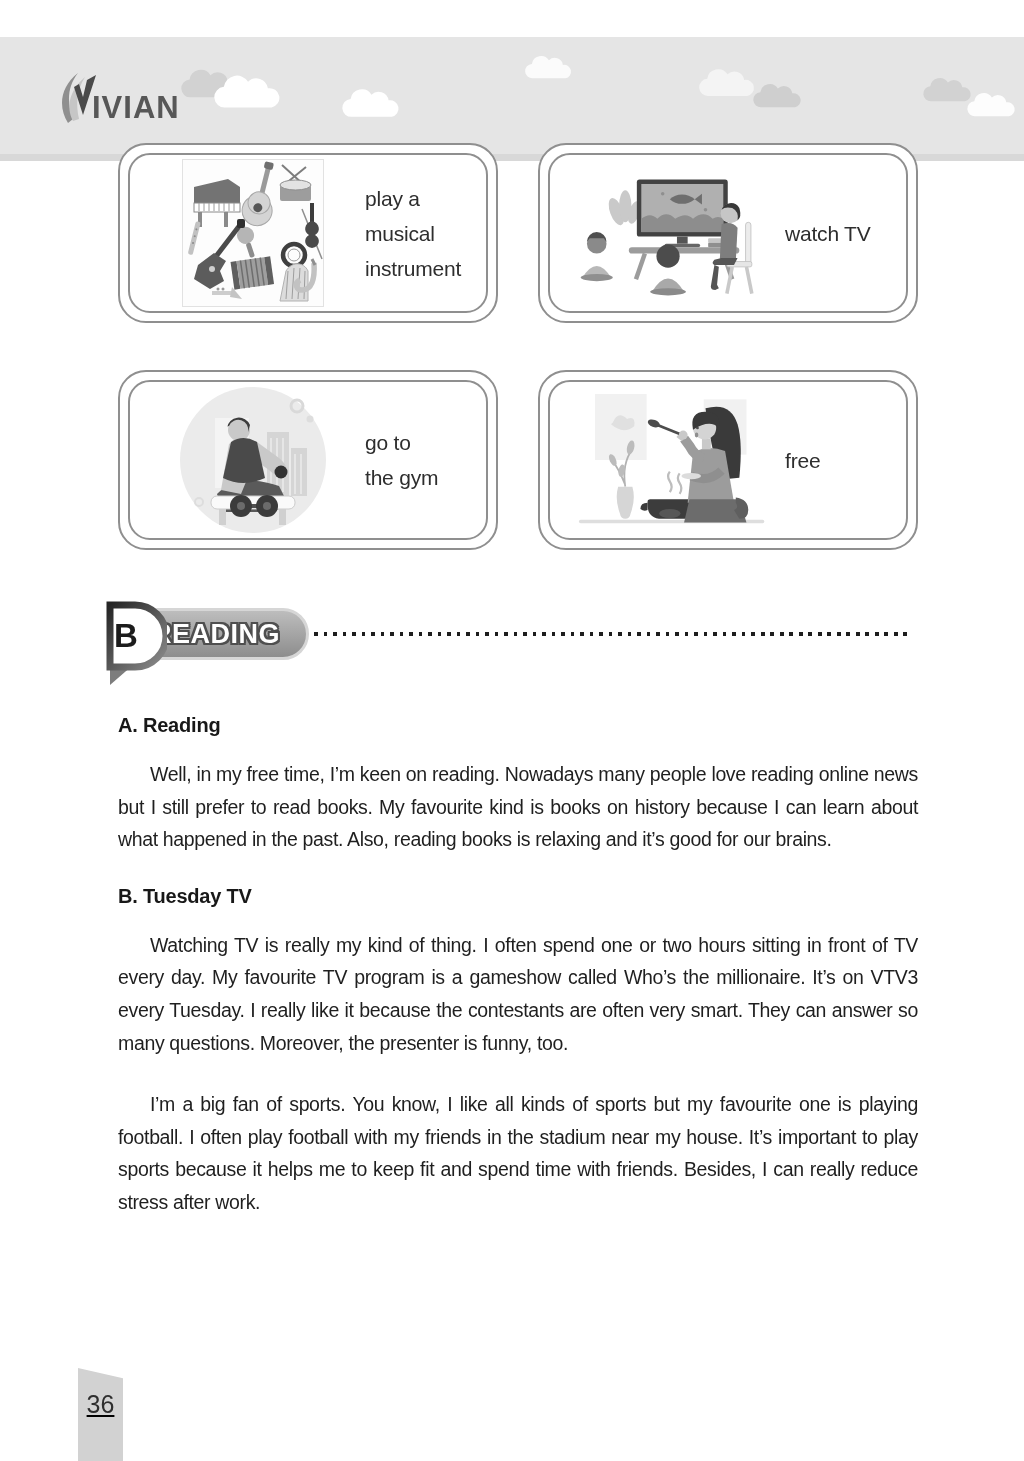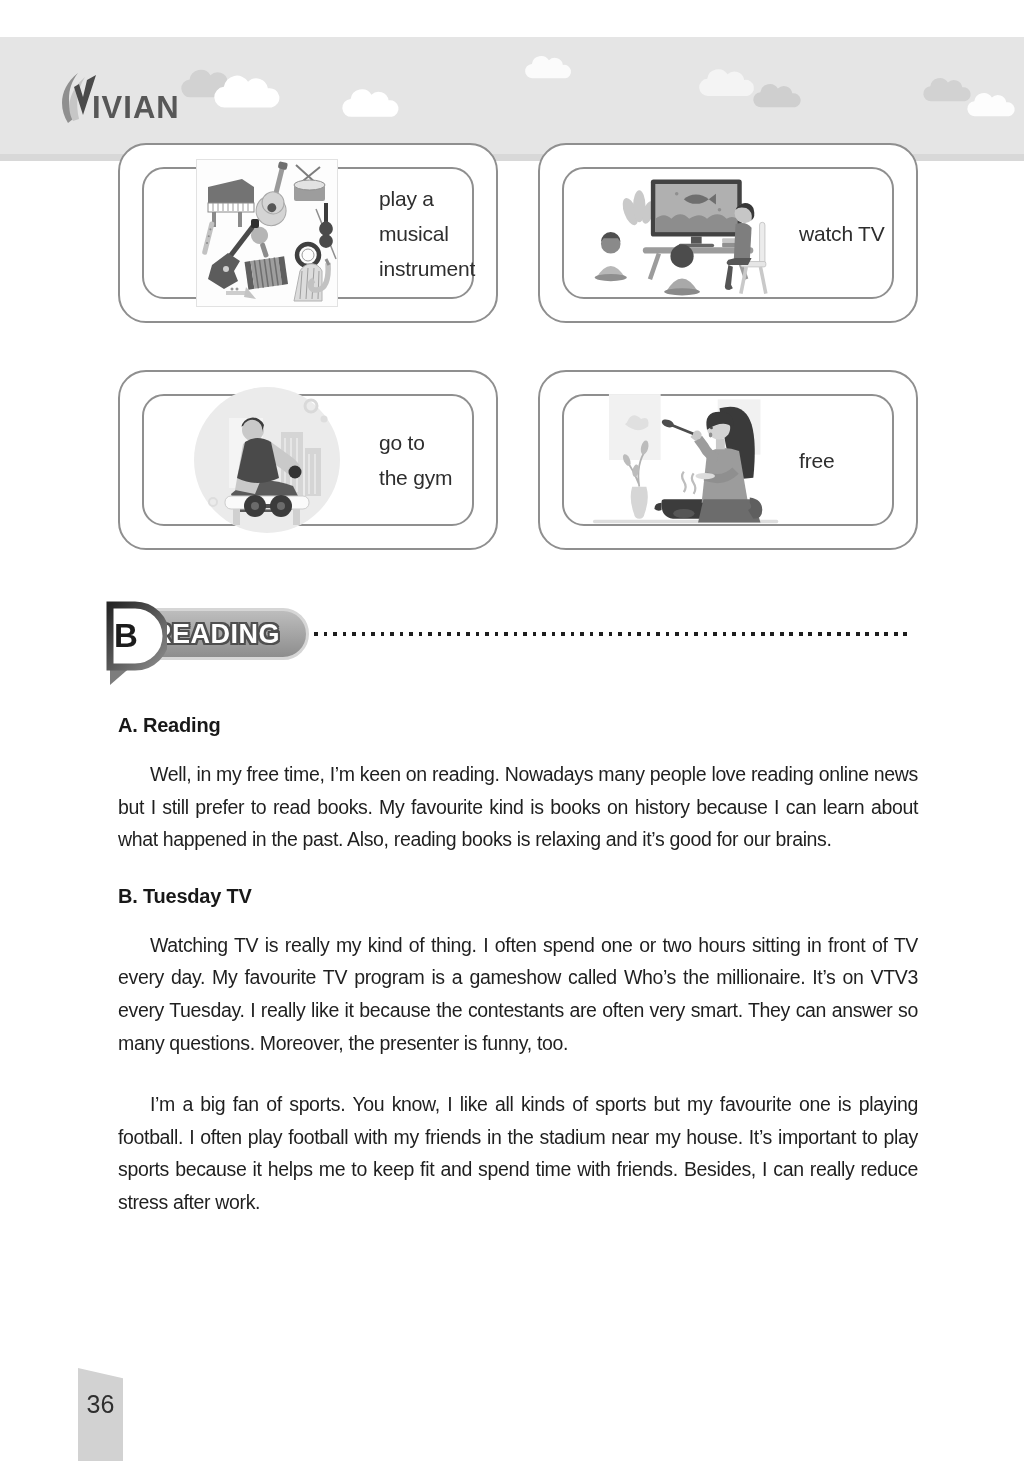--- a/index.html
+++ b/index.html
@@ -17,21 +17,21 @@
   .logo-text {
     font-size:31px; font-weight:bold; color:#575757; letter-spacing:1px;
     line-height:1; margin-left:-4px; margin-bottom:2px;
   }
 
   
   .cards {
     position:absolute; left:118px; top:143px; width:800px;
     display:grid; grid-template-columns:380px 380px; gap:47px 40px;
   }
-  .card { width:380px; height:180px; border:2px solid #8f8f8f; border-radius:28px; padding:22px; background:#fff; }
+  .card { width:380px; height:180px; border:2px solid #8f8f8f; border-radius:28px; padding:8px; background:#fff; }
   .card-inner {
     width:100%; height:100%; border:2px solid #8f8f8f; border-radius:22px;
     display:flex; align-items:center; padding-left:20px;
   }
   .illus { width:205px; height:158px; flex:0 0 auto; display:flex; align-items:center; justify-content:center; }
   .card-label {
     margin-left:10px; font-size:21px; line-height:35px; color:#2e2e2e;
     white-space:pre-line; letter-spacing:-0.2px;
   }
 
@@ -63,21 +63,21 @@
   .passage-heading { margin:15px 0 21px 0; font-size:20px; font-weight:bold; color:#181818; letter-spacing:-0.2px; }
   .passage-text {
     margin:0 0 29px 0; font-size:19.5px; line-height:32.6px; letter-spacing:-0.35px;
     text-align:justify; text-indent:32px;
   }
 
   
   .page-tab {
     position:absolute; left:78px; top:1368px; width:45px; height:93px; background:#d2d2d2;
     clip-path:polygon(0 0, 100% 11%, 100% 100%, 0 100%);
-    display:flex; justify-content:center;
+    display:flex; justify-content:center;text-decoration:underline;
   }
   .page-tab span { margin-top:22px; font-size:25px; color:#2e2e2e; }
 </style>
 </head>
 <body>
 
 <div class="page">
 
   <header class="top-banner">
     <svg class="cloud" style="left:175px;top:30px" width="76" height="34" viewBox="0 0 120 50">

